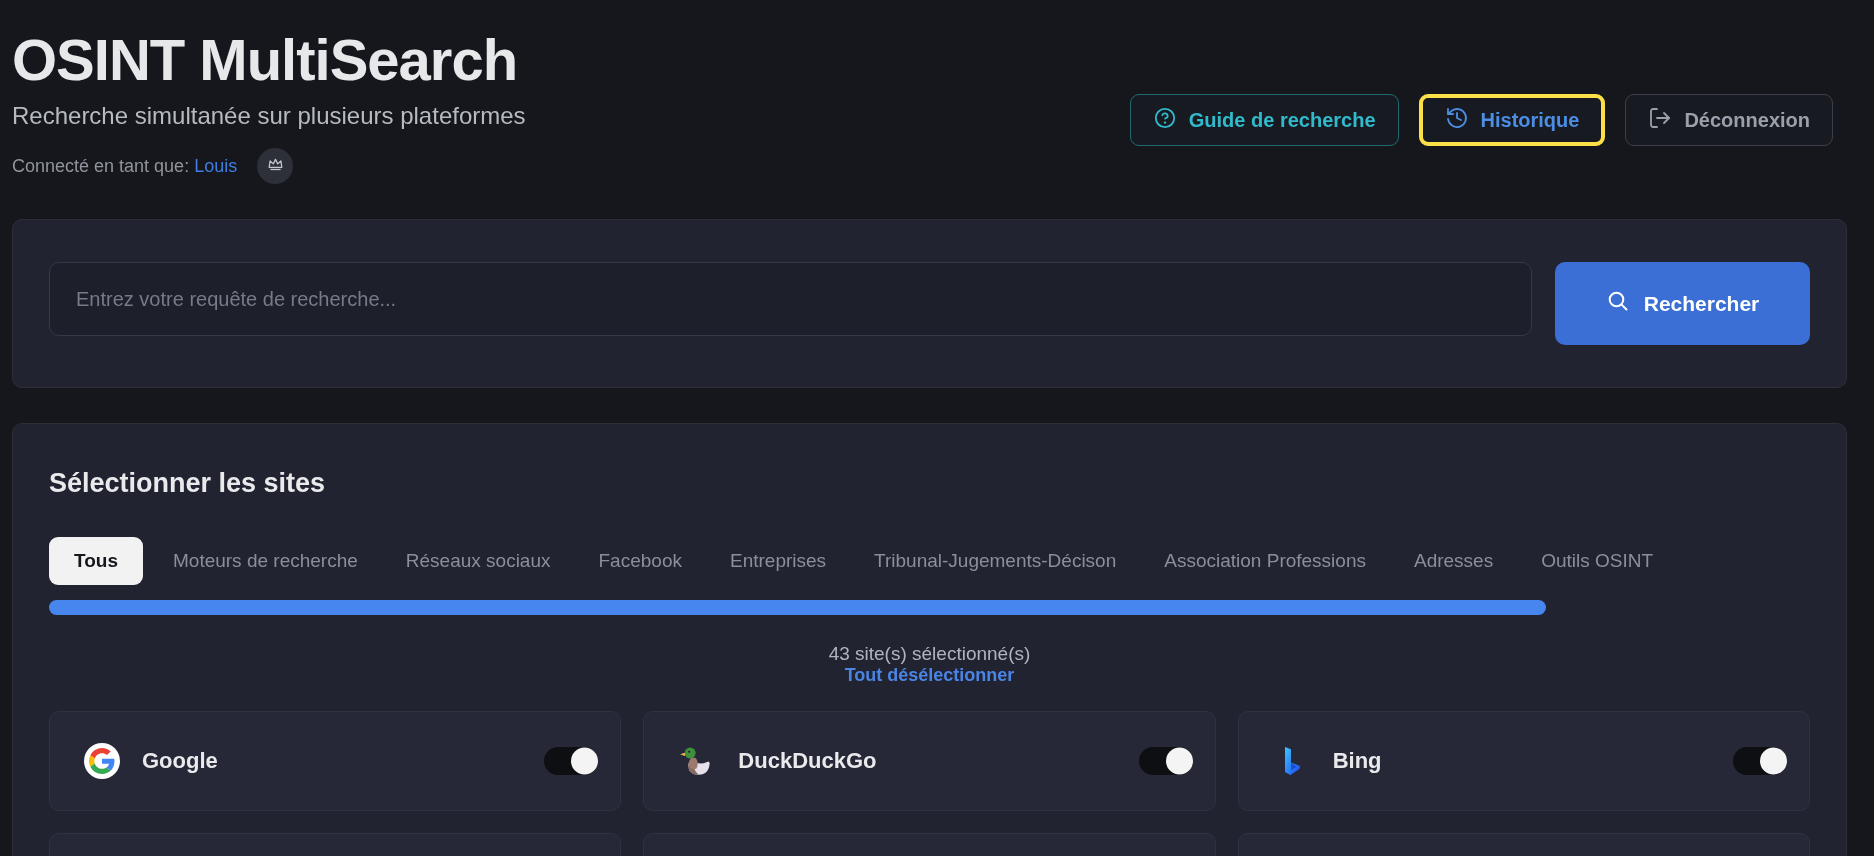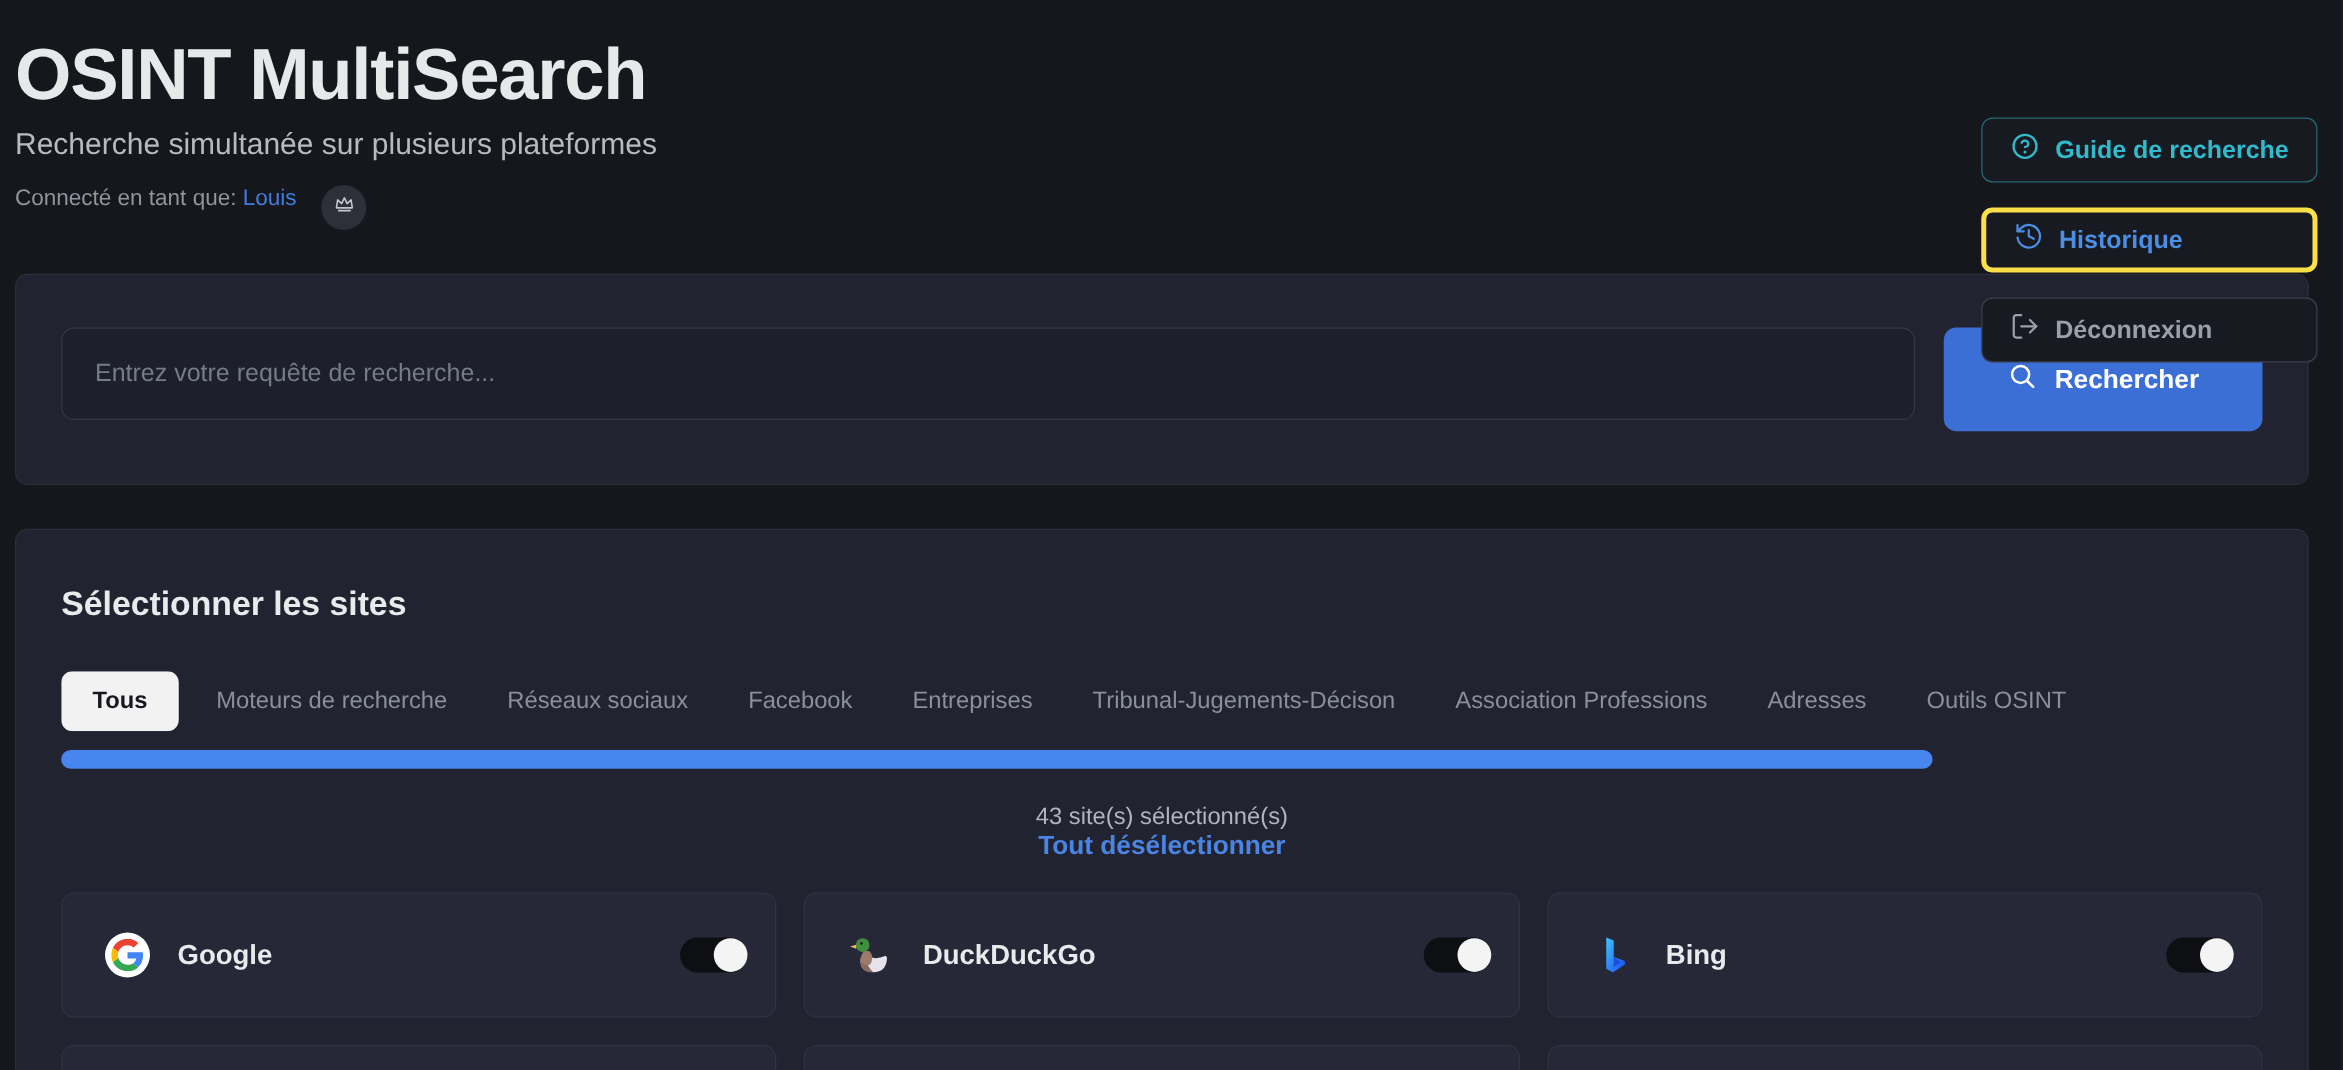--- a/index.html
+++ b/index.html
@@ -8,29 +8,29 @@
     background:#16171c;
     font-family:"Liberation Sans","DejaVu Sans",sans-serif;
     overflow:hidden;
     position:relative;
     color:#e7e8ea;
   }
   
   .header { position:relative; padding:26px 30px 0 12px; }
   .page-title { font-size:58px; font-weight:700; color:#e7e8ea; letter-spacing:-1px; line-height:1.18; }
   .page-subtitle { font-size:24px; font-weight:400; color:#b6bac1; margin-top:8px; }
-  .connected-row { display:flex; gap:20px; margin-top:18px; }
+  .connected-row { display:flex; align-items:center; gap:20px; margin-top:18px; }
   .connected-text { font-size:18px; color:#8f949e; }
   .connected-text .username { color:#3f7de0; cursor:pointer; }
   .crown-badge {
     width:36px; height:36px; border-radius:50%;
     background:#2d3038; display:flex; align-items:center; justify-content:center;
     color:#c3c7cd;
   }
-  .header-buttons { position:absolute; top:94px; right:20px; display:flex; gap:20px;flex-direction:column; }
+  .header-buttons { position:absolute; top:94px; right:41px; display:flex; gap:20px; }
   .hbtn {
     height:52px; padding:0 22px; display:flex; align-items:center; gap:12px;
     background:#171a21; border-radius:9px; font-size:20px; font-weight:600;
     cursor:pointer; white-space:nowrap;
   }
   .hbtn svg { flex:0 0 auto; }
   .hbtn-guide  { color:#31bacc; border:1px solid #226873; }
   .hbtn-hist   { color:#4b8ee4; border:4px solid #fde047; }
   .hbtn-logout { color:#9aa0aa; border:1px solid #3a3f4b; }
   
@@ -65,21 +65,21 @@
   }
   .tab.active { background:#f2f2f3; color:#17181d; font-weight:700; padding:13px 25px; }
   .tabs-scrollbar {
     margin-top:15px; height:15px; width:100%; border-radius:8px;
   }
   .tabs-scrollbar .thumb {
     height:100%; width:85%; background:#4886ef; border-radius:8px; cursor:pointer;
   }
   .selection-row { display:flex; align-items:center; justify-content:space-between; margin-top:28px;flex-direction:column; }
   .selection-count { font-size:19px; color:#b0b4bd; }
-  .deselect-link { font-size:21px; font-weight:600; color:#4a84e4; cursor:pointer; text-decoration:none; }
+  .deselect-link { font-size:18px; font-weight:600; color:#4a84e4; cursor:pointer; text-decoration:none; }
   .sites-grid {
     display:grid; grid-template-columns:repeat(3,1fr); gap:22px; margin-top:25px;
   }
   .site-card {
     position:relative; height:100px; background:#262838; border:1px solid #2f3242;
     border-radius:10px; display:flex; align-items:center; padding:0 90px 0 34px;
     cursor:pointer;
     text-align:right;
   }
   .site-card.stub { height:100px; }

